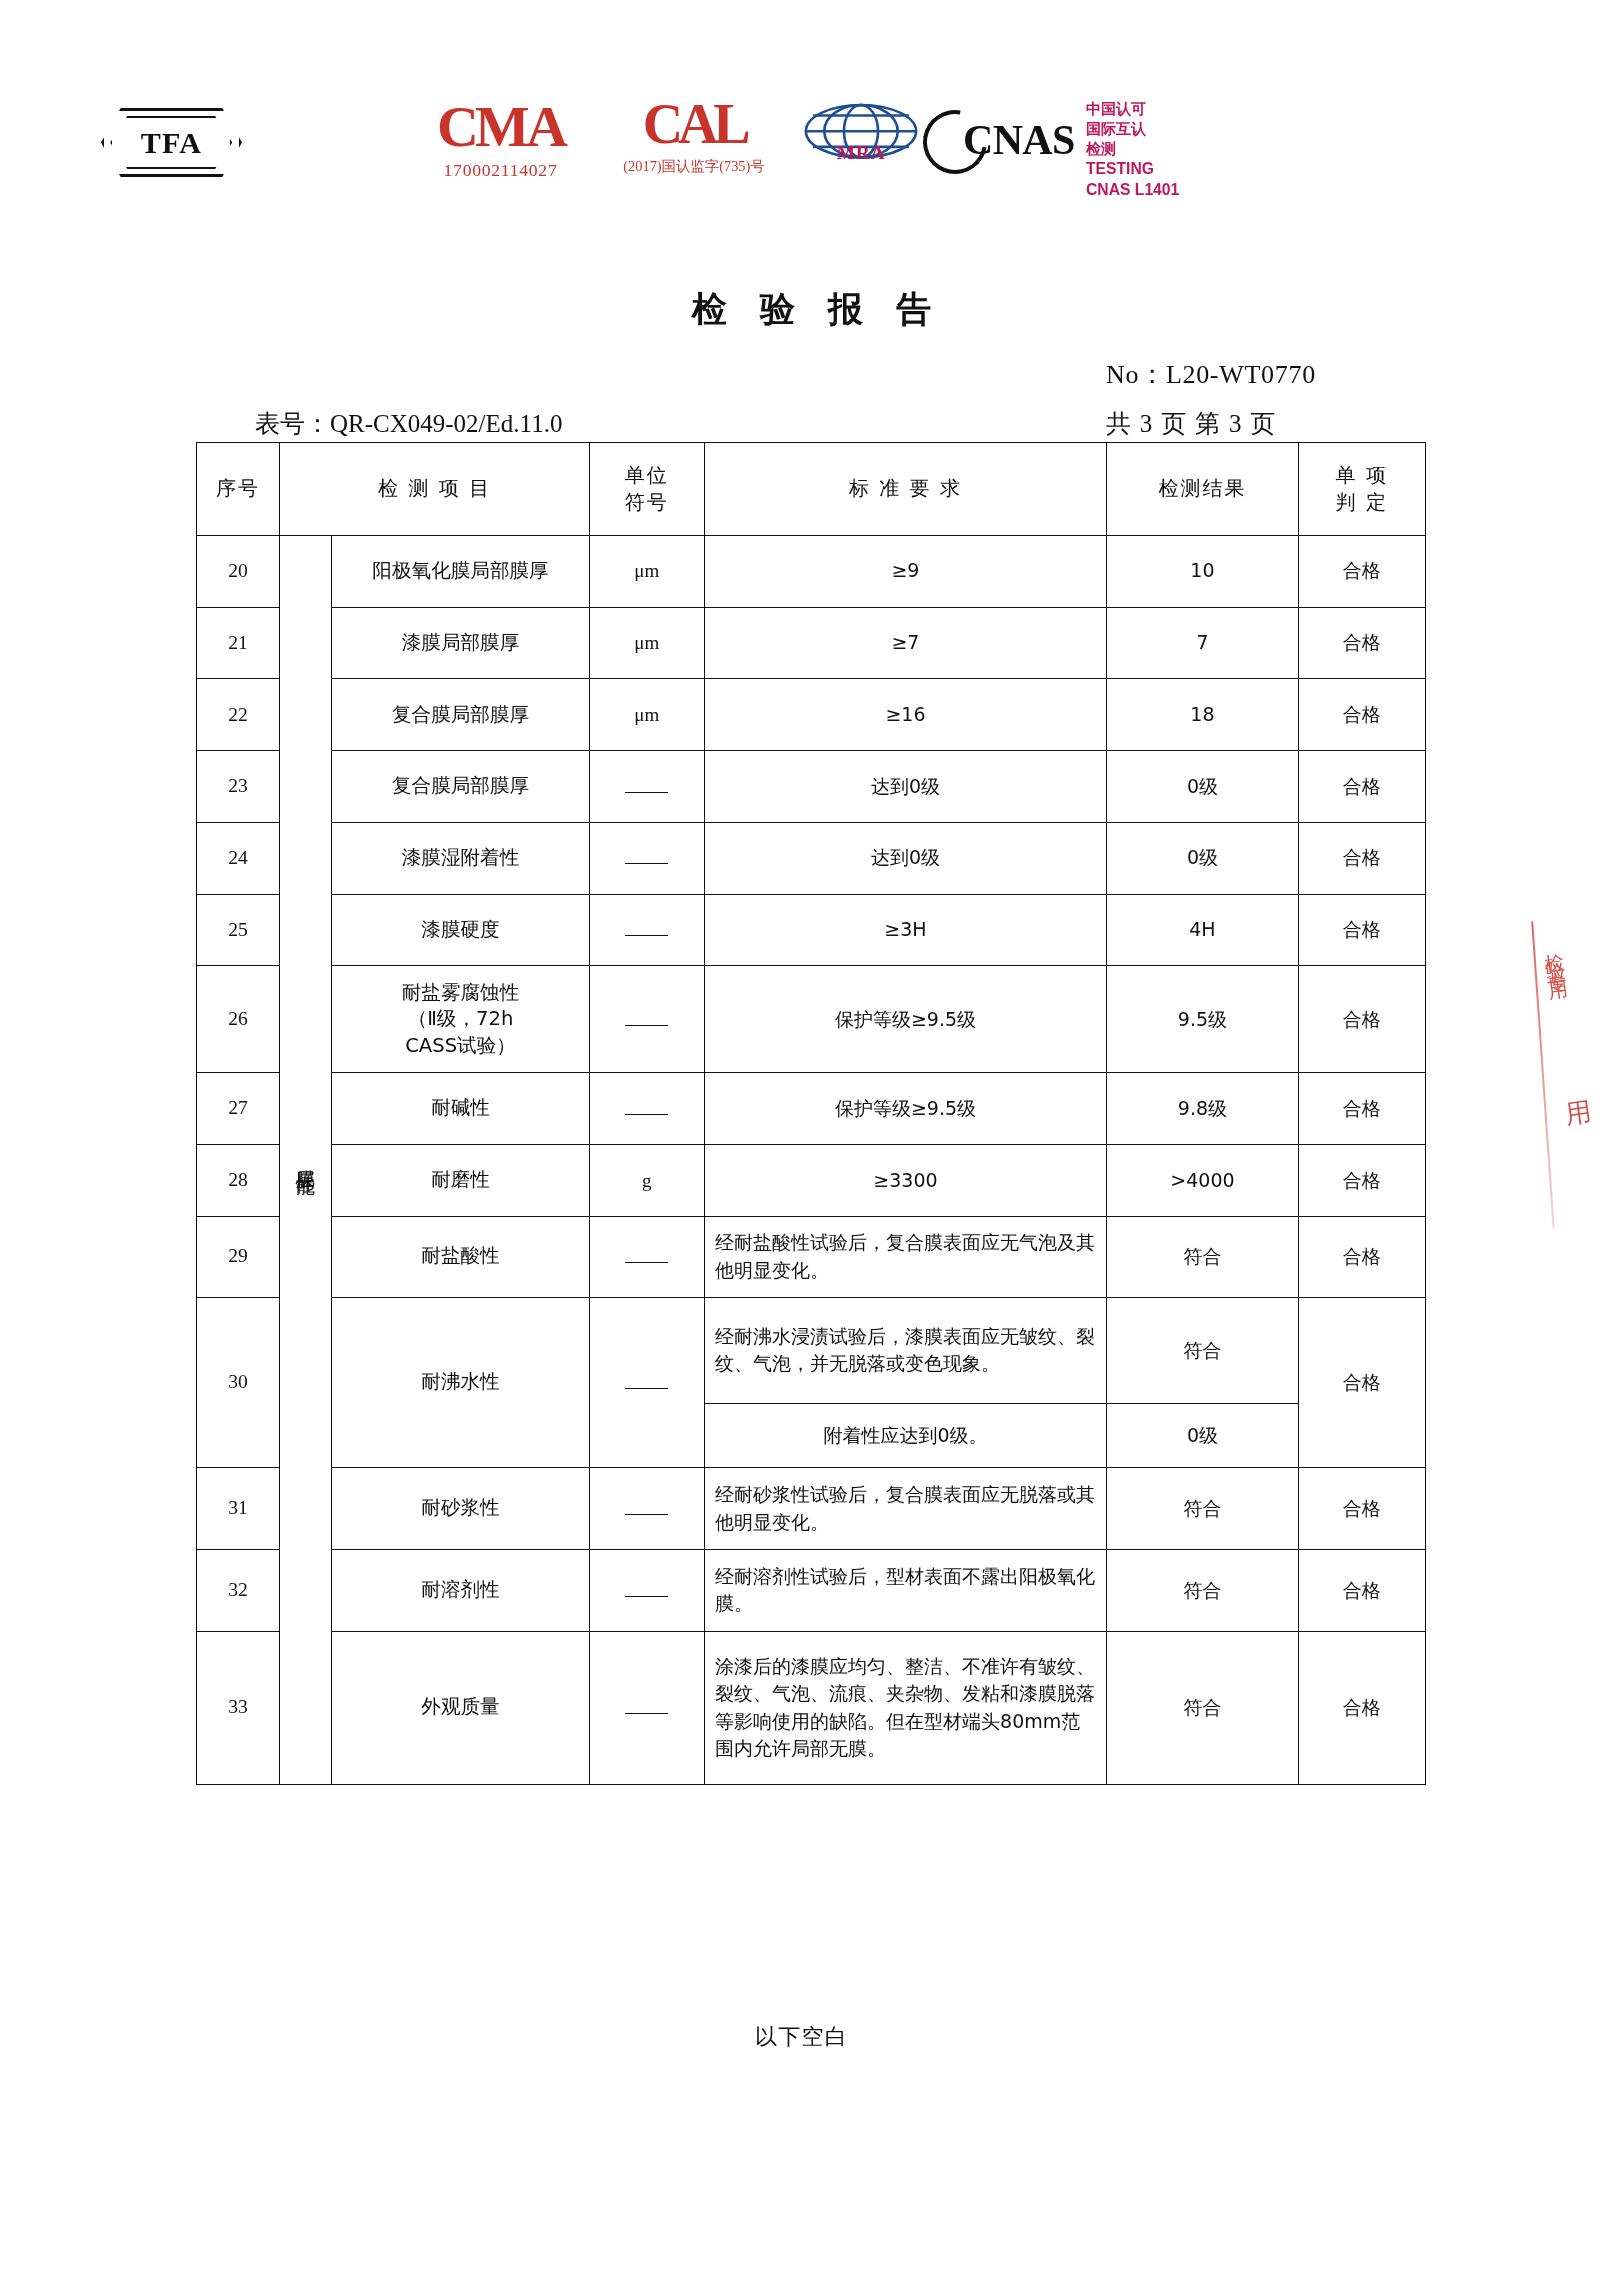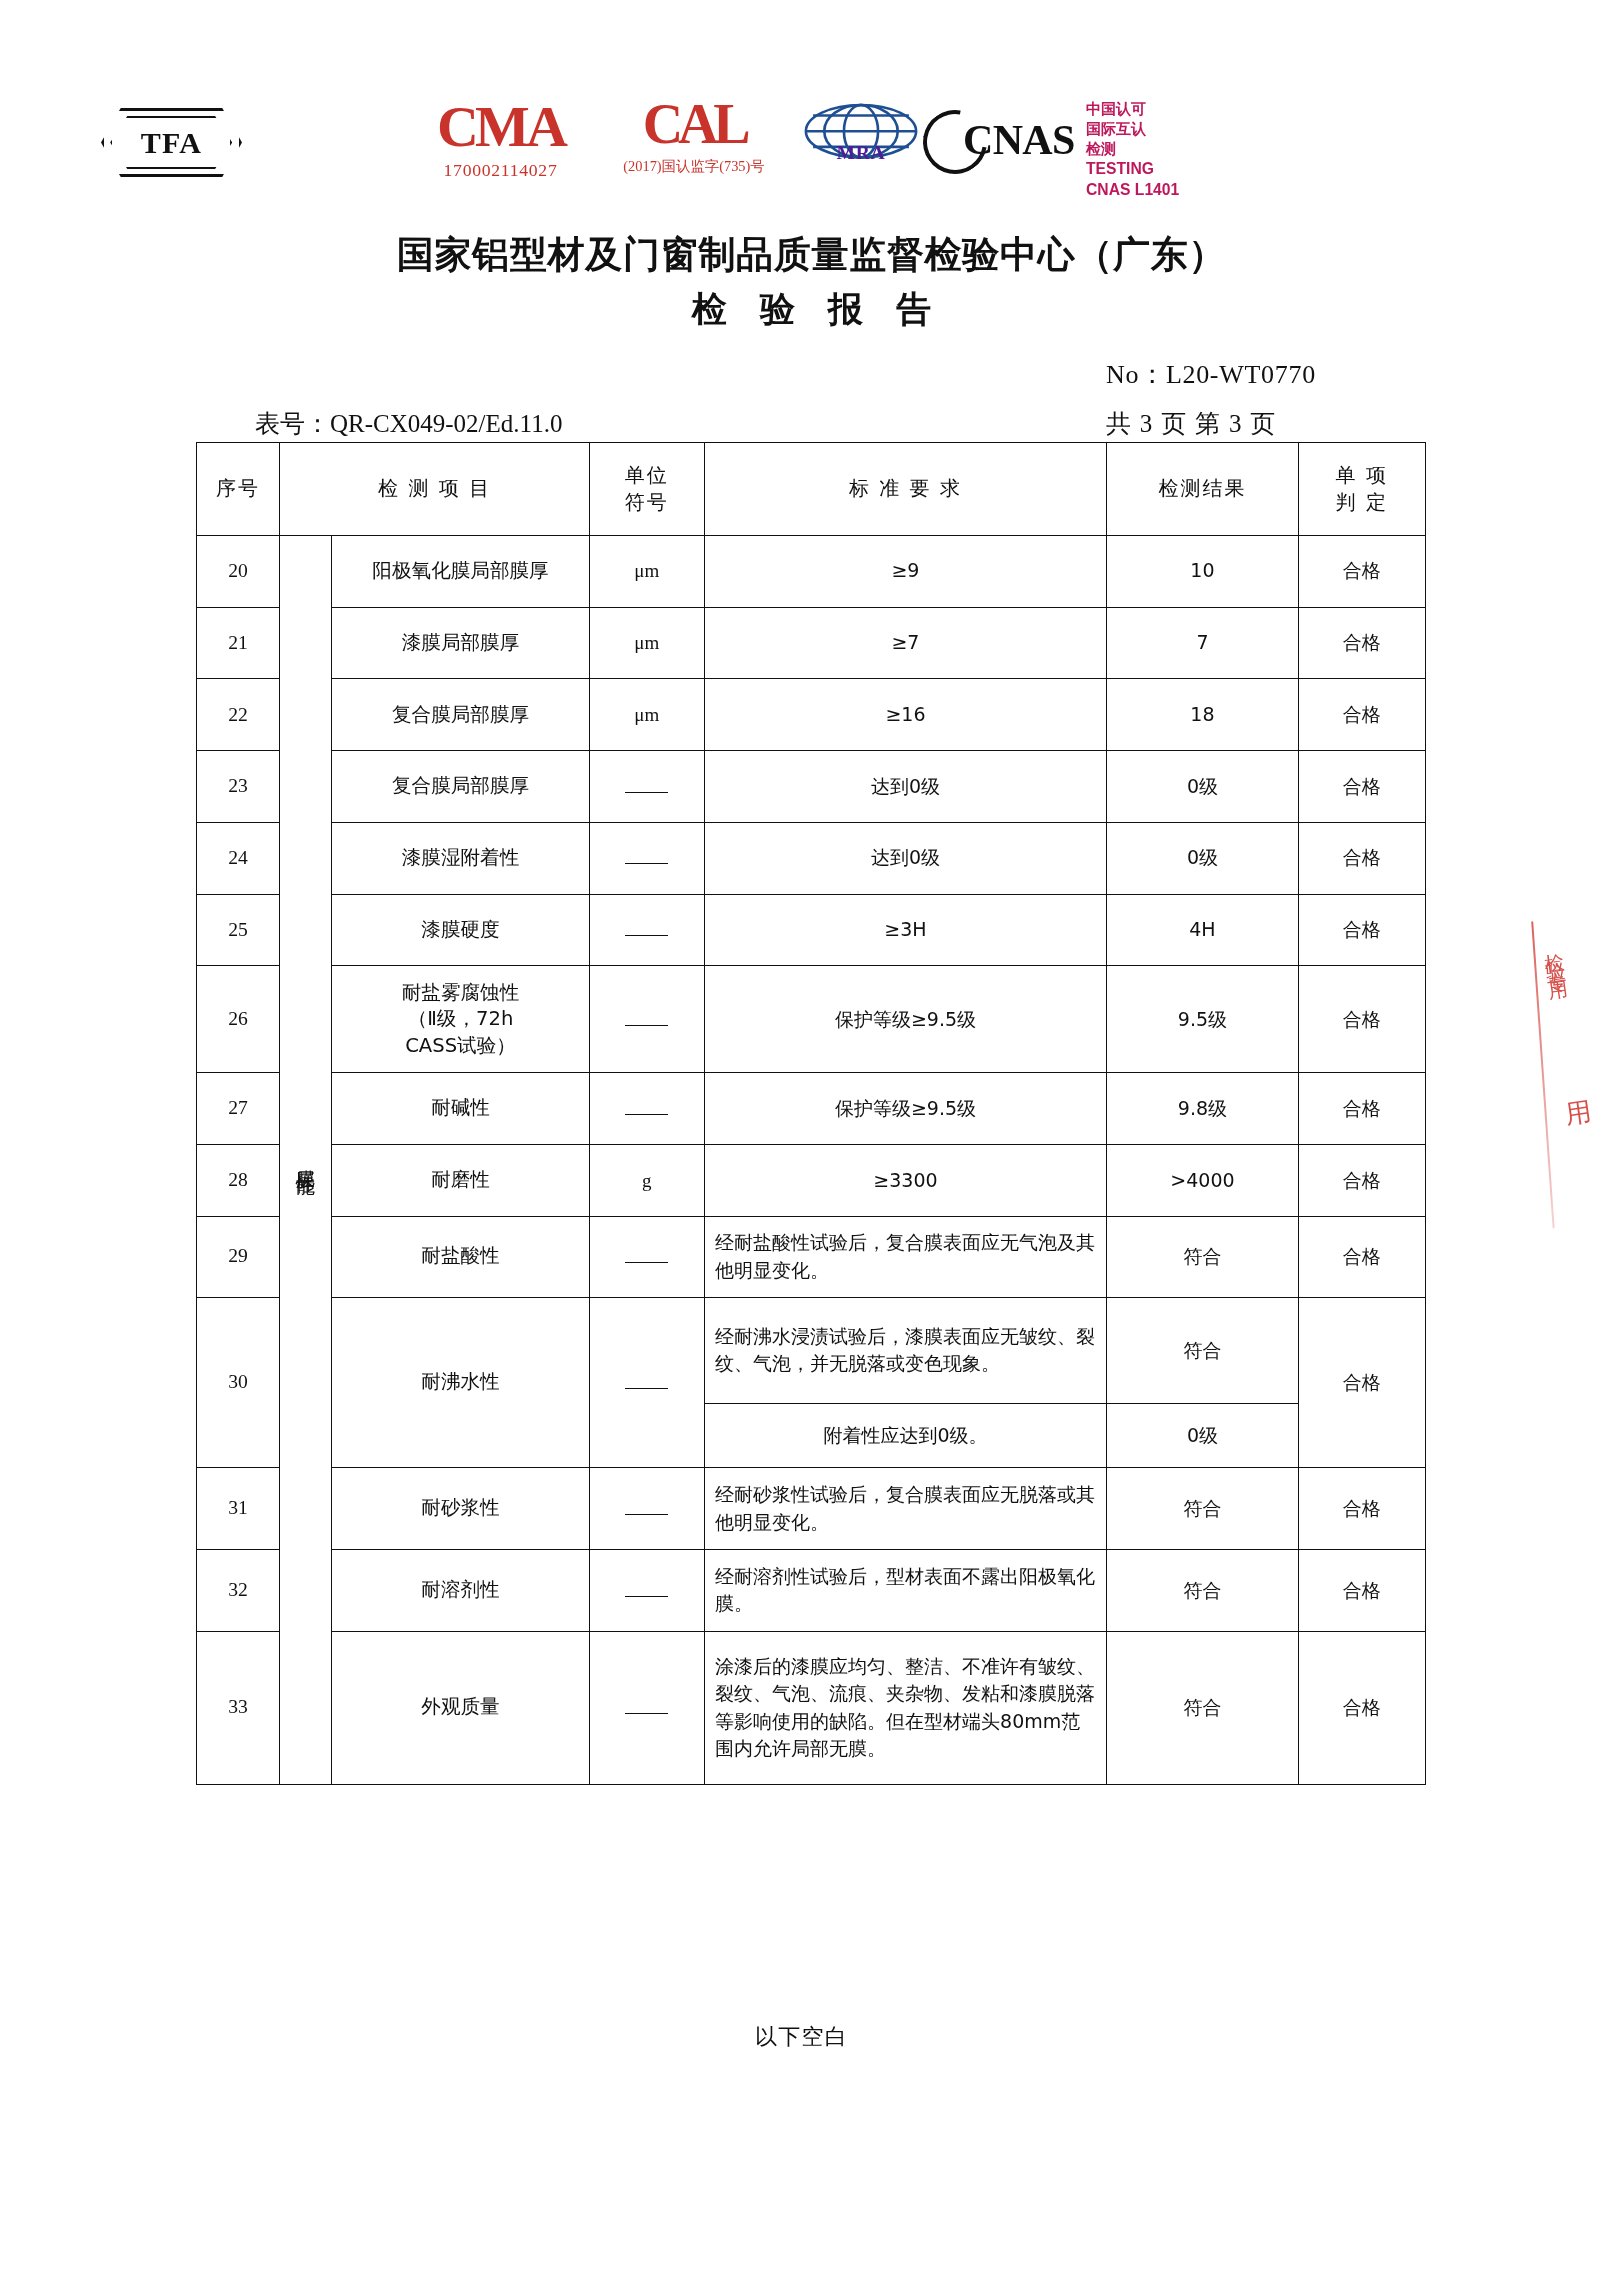--- a/index.html
+++ b/index.html
@@ -116,21 +116,21 @@
     left: 779px;
     top: 52px;
     width: 164px;
     text-align: center;
   }
   .ilac svg { display: block; margin: 0 auto; }
   .ilac .mra {
     margin-top: -22px;
     font-size: 19.6px;
     font-weight: bold;
-    color: #4c1d95;
+    color: #be185d;
     letter-spacing: 0.7px;
   }
 
   .cnas {
     position: absolute;
     left: 916px;
     top: 58px;
     width: 170px;
     text-align: center;
   }
@@ -361,21 +361,20 @@
 
     <div class="cnas-txt">
       <div class="cn">中国认可</div>
       <div class="cn">国际互认</div>
       <div class="cn">检测</div>
       <div>TESTING</div>
       <div>CNAS L1401</div>
     </div>
   </div>
 
-  <div class="title1">国家铝型材及门窗制品质量监督检验中心（广东）</div>
   <div class="title2">检 验 报 告</div>
   <div class="report-no">No：L20-WT0770</div>
   <div class="form-no">表号：QR-CX049-02/Ed.11.0</div>
   <div class="page-no">共 3 页  第 3 页</div>
 
   <table class="report">
     <colgroup>
       <col class="c-no">
         <col class="c-grp">
         <col class="c-item">

